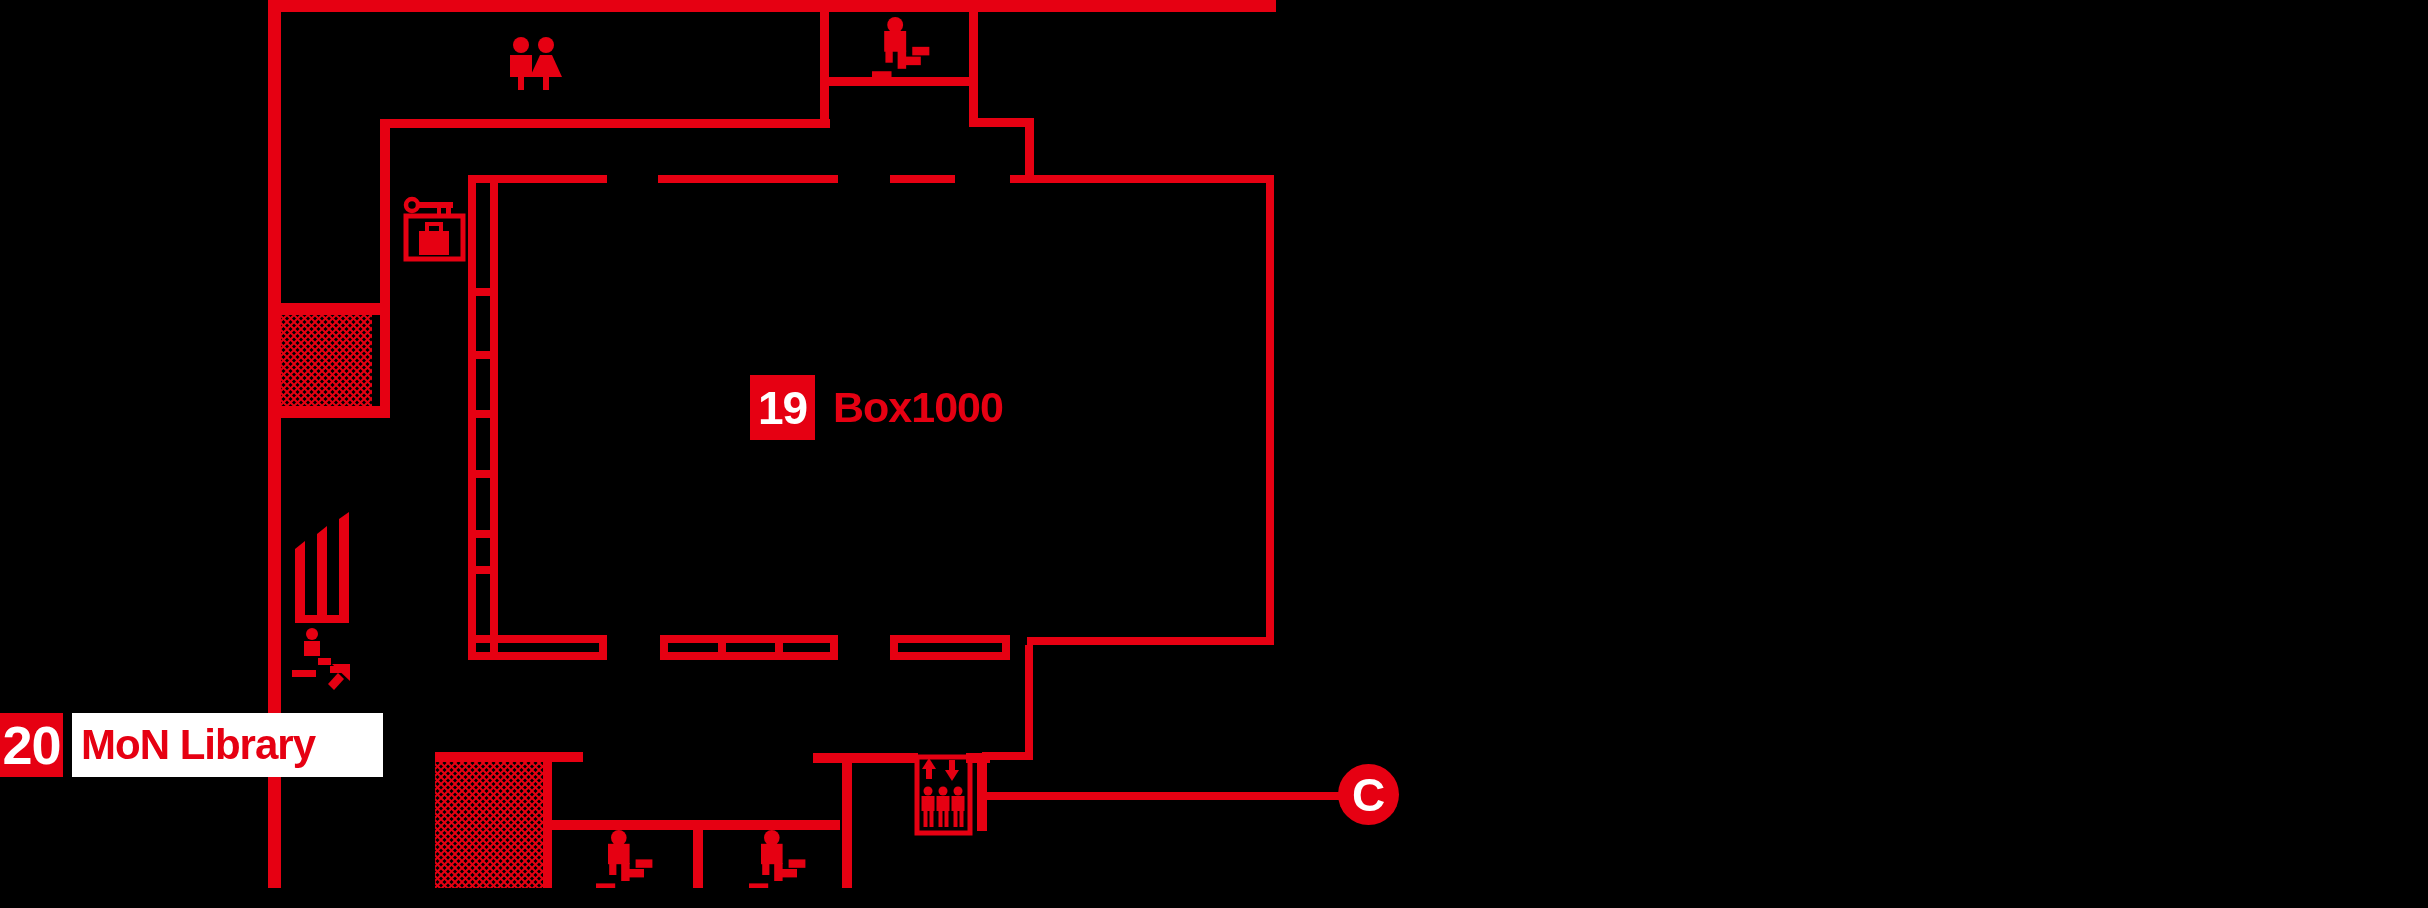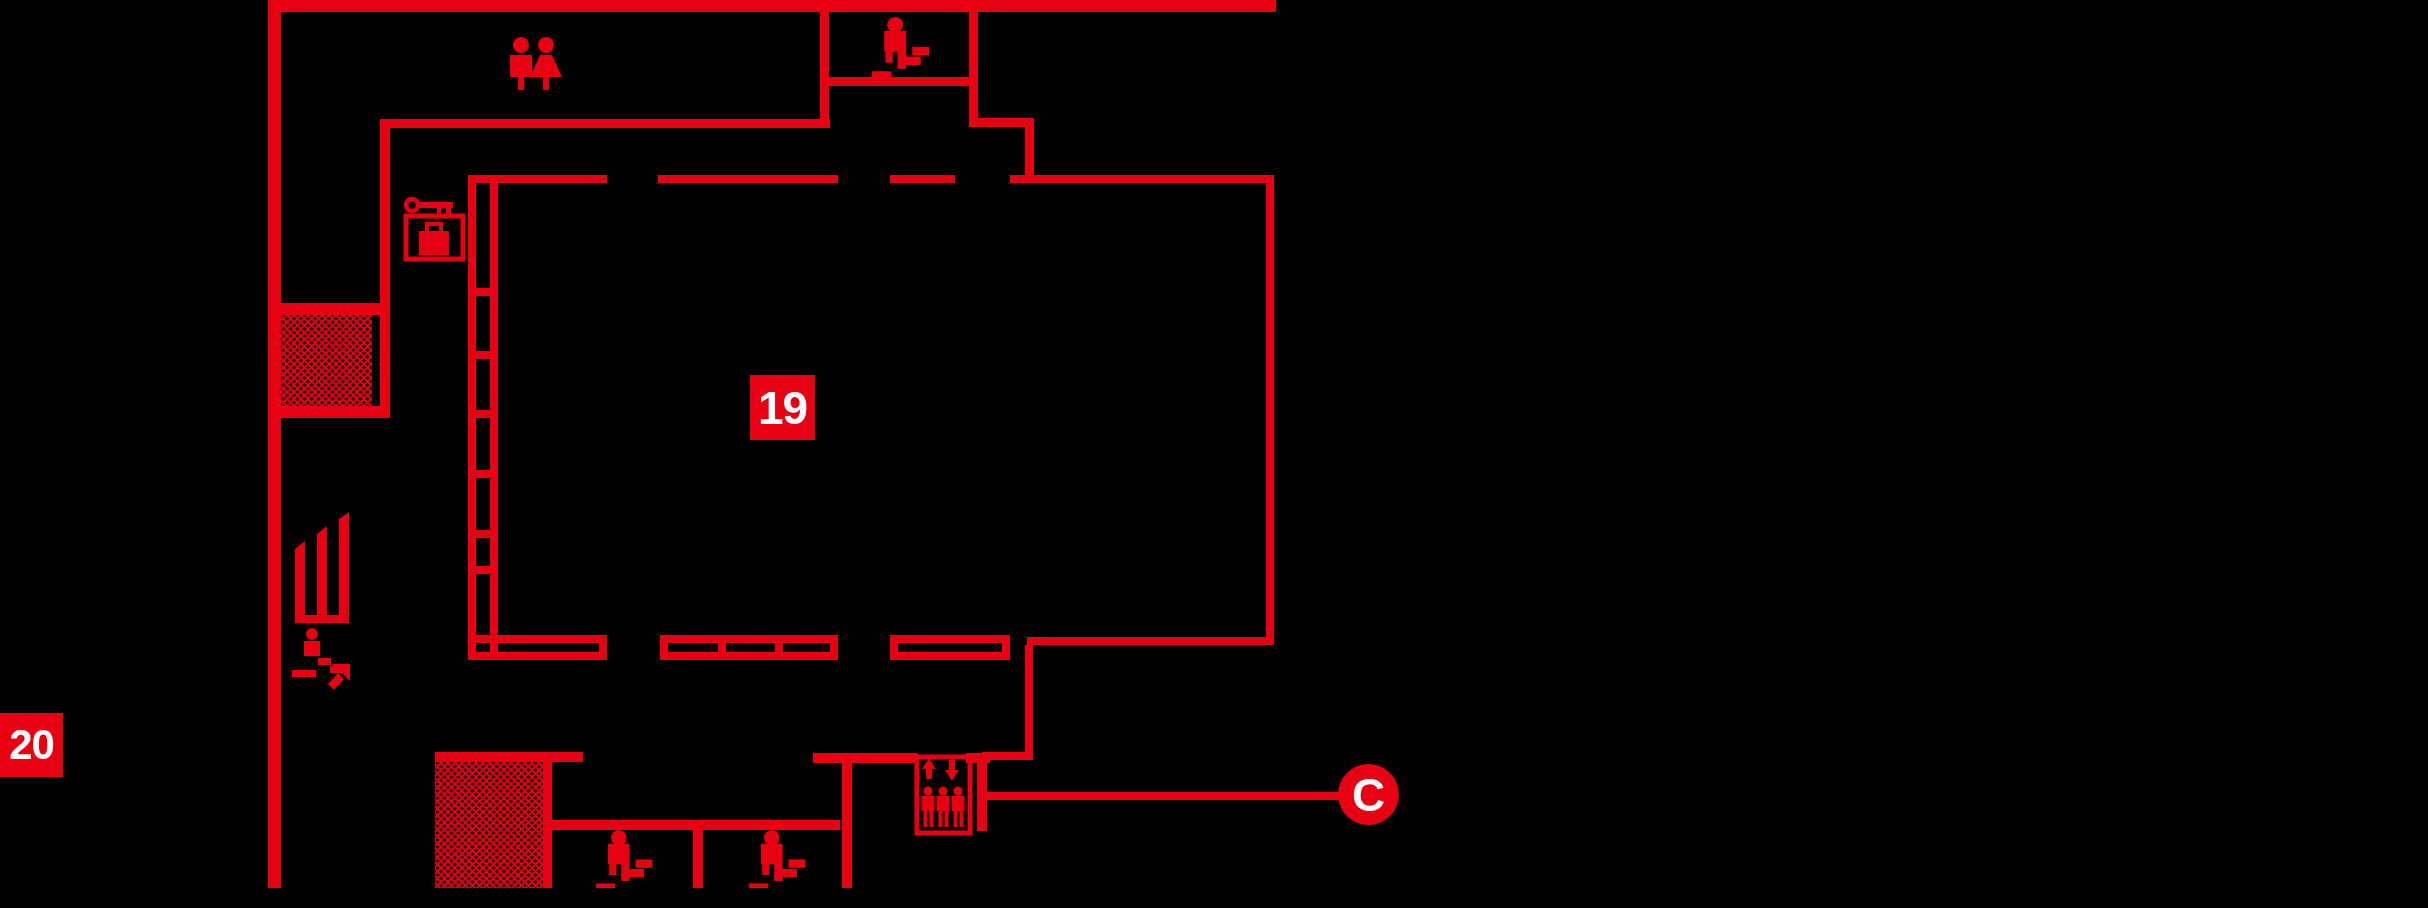--- a/index.html
+++ b/index.html
@@ -14,21 +14,21 @@
   .badge {
     position:absolute; background:var(--red); color:var(--white);
     font-weight:bold; display:flex; align-items:center; justify-content:center;
     letter-spacing:-1px;
   }
   #badge-19 { left:750px; top:375px; width:65px; height:65px; font-size:46px; }
   #name-19 {
     position:absolute; left:833px; top:375px; height:65px; display:flex; align-items:center;
     color:var(--red); font-weight:bold; font-size:43px; letter-spacing:-1px; white-space:nowrap;
   }
-  #badge-20 { left:0px; top:713px; width:63px; height:64px; font-size:42px; }
+  #badge-20 { left:0px; top:713px; width:63px; height:64px; font-size:54px; }
   #bar-20 {
     position:absolute; left:72px; top:713px; width:311px; height:64px; background:var(--white);
     display:flex; align-items:center; padding-left:9px; box-sizing:border-box; z-index:2;
   }
   #bar-20 span {
     color:var(--red); font-weight:bold; font-size:42px; letter-spacing:-1px; white-space:nowrap;
   }
   #callout-marker {
     position:absolute; left:1338px; top:764px; width:61px; height:61px; border-radius:50%;
     background:var(--red); color:var(--white); font-weight:bold; font-size:46px;
@@ -183,18 +183,22 @@
         <rect x="29.5" y="58" width="4" height="16"></rect>
         <circle cx="43" cy="38" r="4.5"></circle>
         <rect x="36.5" y="43" width="13" height="15"></rect>
         <rect x="38.5" y="58" width="4" height="16"></rect>
         <rect x="44.5" y="58" width="4" height="16"></rect>
       </g>
     </g>
   </svg>
 
   <div class="badge" id="badge-19">19</div>
+  <div id="name-19">Box1000</div>
 
   <div class="badge" id="badge-20">20</div>
+  <div id="bar-20">
+    <span>MoN Library</span>
+  </div>
 
   <div id="callout-marker">C</div>
 
 </div>
 
 </body></html>

